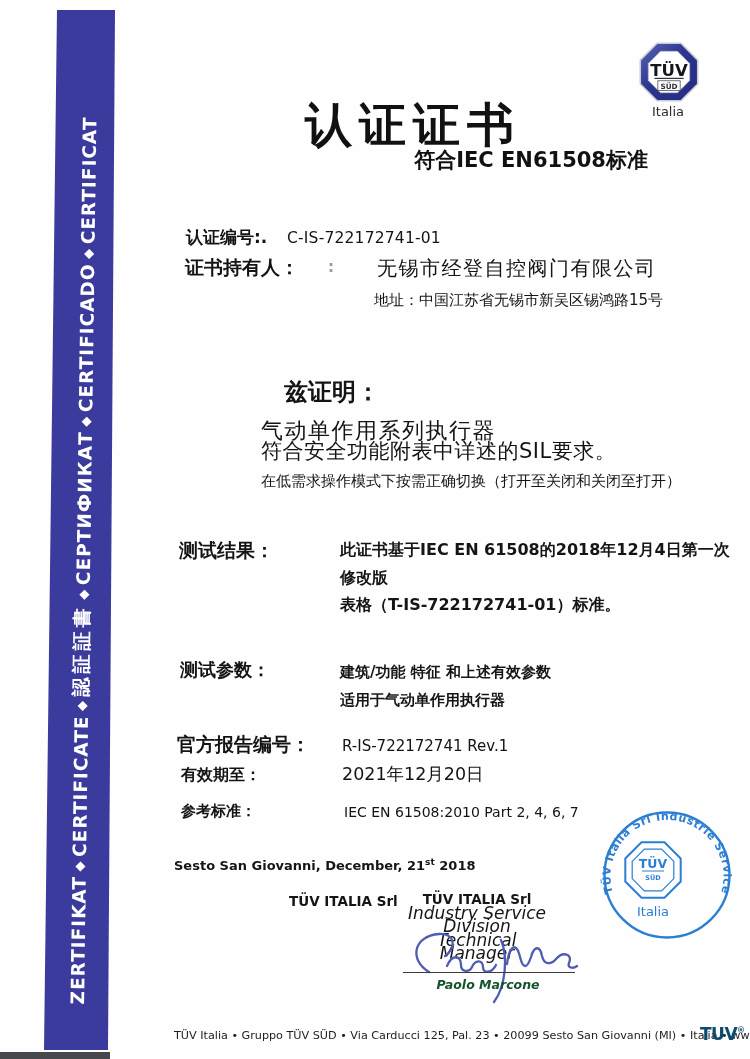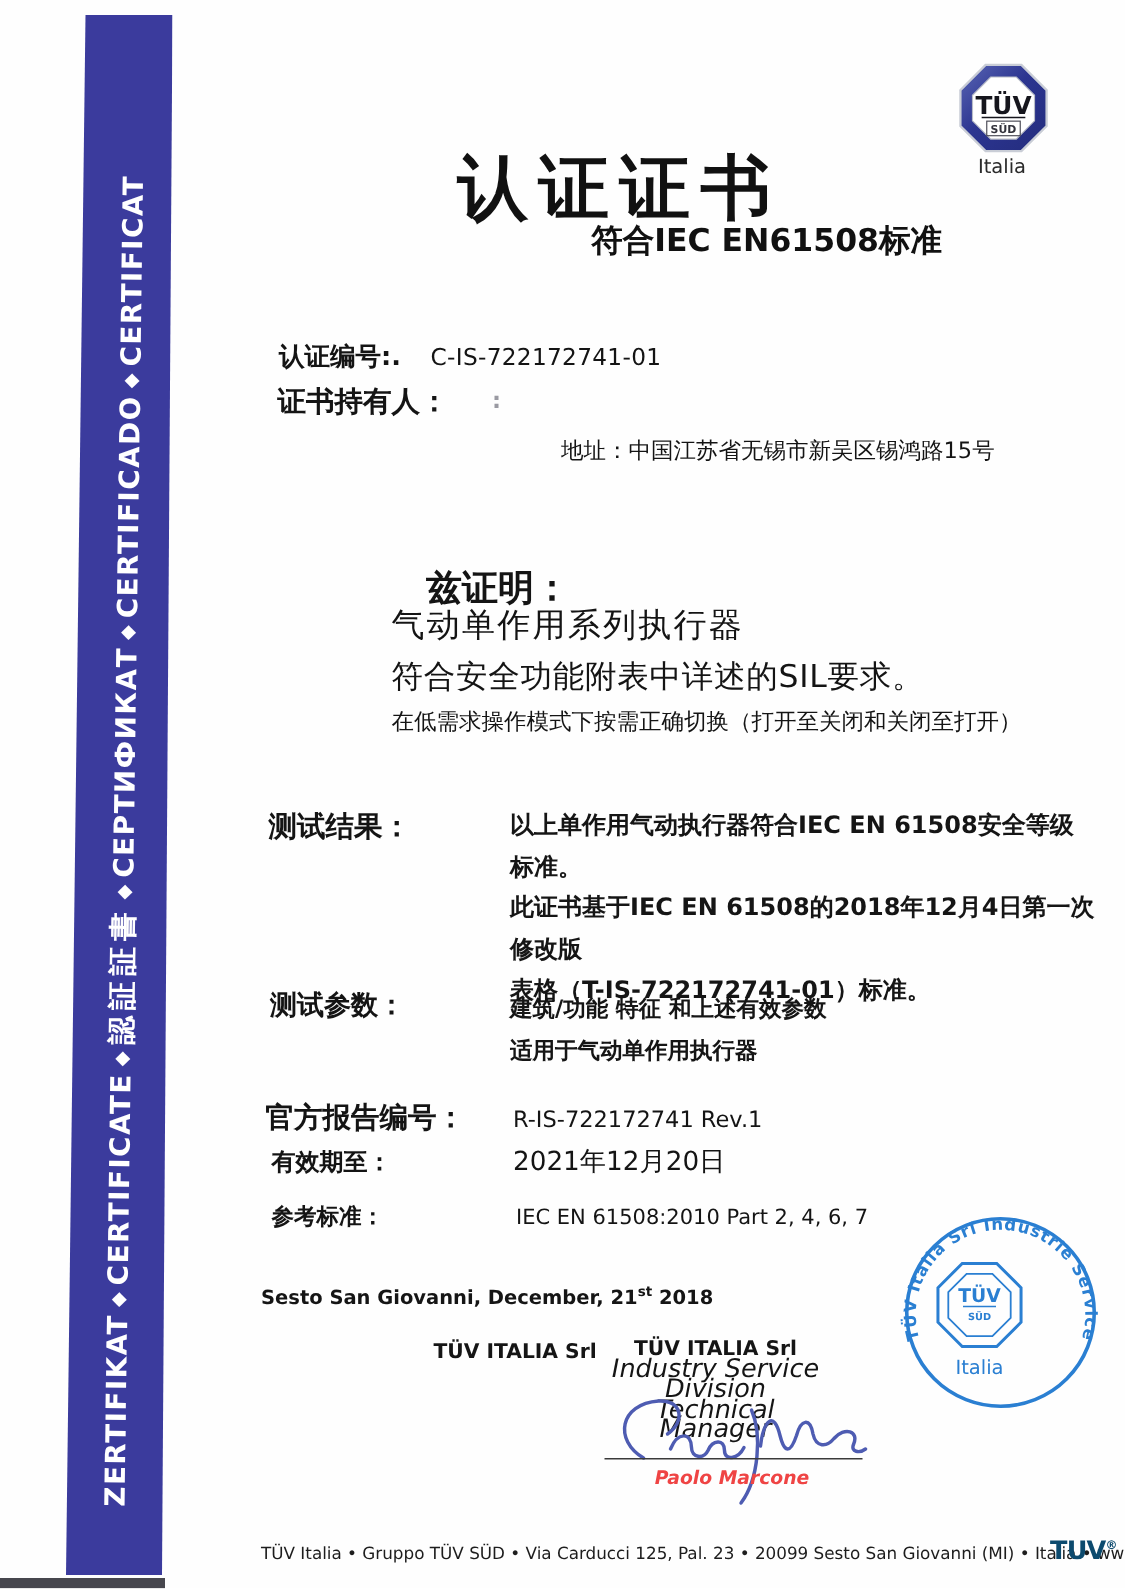--- a/index.html
+++ b/index.html
@@ -24,30 +24,30 @@
     color:#ffffff;font-weight:bold;font-size:18.5px;letter-spacing:1px;
     white-space:nowrap;
   }
   .banner-text .sep{font-size:13px;letter-spacing:0;}
   .banner-text .cjk{font-size:19px;letter-spacing:4px;}
 
   .bottom-strip{left:0;top:1052px;width:110px;height:7px;background:#47474e;}
 
   
   .title{left:305px;top:94px;font-size:47px;font-weight:bold;letter-spacing:7px;color:#111;}
-  .subtitle{left:0;top:146px;width:628px;text-align:right;font-size:21px;font-weight:bold;color:#111;}
+  .subtitle{left:0;top:146px;width:628px;text-align:right;font-size:21px;font-weight:bold;color:#111;padding-left:20px;}
   .logo-italia{left:633px;top:104px;width:70px;text-align:center;font-size:13px;color:#2b2b2b;}
 
   
   .lbl{font-weight:bold;color:#141414;white-space:nowrap;}
   .val{font-weight:normal;color:#141414;white-space:nowrap;}
   .faint-colon{left:328px;top:258px;font-size:15px;color:#9a9aa2;font-weight:bold;}
 
   .sig-line{left:403px;top:972px;width:172px;height:0;border-top:1.4px solid #3a3a3a;}
-  .signer{left:398px;top:977px;width:180px;text-align:center;font-size:12.5px;font-style:italic;font-weight:bold;color:#ef4444;}
+  .signer{left:398px;top:977px;width:180px;text-align:center;font-size:12.5px;font-style:italic;font-weight:bold;color:#14532d;}
   .right-block{left:398px;top:893px;width:158px;text-align:center;line-height:13.5px;}
   .right-block .b1{font-size:13.5px;font-weight:bold;}
   .right-block .b2{font-size:17px;font-style:italic;}
 
   .footer-line{left:174px;top:1029px;font-size:11.2px;color:#1d1d1d;white-space:nowrap;font-weight:500;}
   .footer-mark{left:700px;top:1024px;font-size:17px;font-weight:bold;color:#0c4a6e;letter-spacing:-0.5px;}
   .footer-mark sup{font-size:8px;}
 
   sup.st{font-size:9px;vertical-align:super;}
 </style>
@@ -90,30 +90,30 @@
   <div class="abs logo-italia">Italia</div>
 
   <div class="abs title">认证证书</div>
   <div class="abs subtitle">符合IEC EN61508标准</div>
 
   <div class="abs lbl" style="left:186px;top:226px;font-size:17px;">认证编号:.</div>
   <div class="abs val" style="left:287px;top:229px;font-size:15.5px;letter-spacing:0.2px;">C-IS-722172741-01</div>
 
   <div class="abs lbl" style="left:185px;top:255px;font-size:19px;">证书持有人：</div>
   <div class="abs faint-colon">:</div>
+  <div class="abs val" style="left:377px;top:255px;font-size:20px;letter-spacing:1.5px;">无锡市经登自控阀门有限公司</div>
   <div class="abs val" style="left:374px;top:291px;font-size:15px;">地址：中国江苏省无锡市新吴区锡鸿路15号</div>
 
   <div class="abs lbl" style="left:284px;top:376px;font-size:24px;">兹证明：</div>
-  <div class="abs val" style="left:261px;top:402px;font-size:22px;letter-spacing:1.5px;">气动单作用系列执行器</div>
+  <div class="abs val" style="left:261px;top:416px;font-size:22px;letter-spacing:1.5px;">气动单作用系列执行器</div>
   <div class="abs val" style="left:261px;top:437px;font-size:21px;letter-spacing:0.5px;">符合安全功能附表中详述的SIL要求。</div>
   <div class="abs val" style="left:261px;top:472px;font-size:15px;">在低需求操作模式下按需正确切换（打开至关闭和关闭至打开）</div>
 
   <div class="abs lbl" style="left:179px;top:538px;font-size:19px;">测试结果：</div>
   <div class="abs" style="left:340px;top:536px;width:390px;font-size:16px;font-weight:bold;line-height:27.5px;">
-    <div>以上单作用气动执行器符合IEC EN 61508安全等级标准。</div>
     <div>此证书基于IEC EN 61508的2018年12月4日第一次修改版</div>
     <div>表格（T-IS-722172741-01）标准。</div>
   </div>
 
   <div class="abs lbl" style="left:180px;top:658px;font-size:18px;">测试参数：</div>
   <div class="abs lbl" style="left:177px;top:732px;font-size:19px;">官方报告编号：</div>
 
   <div class="abs" style="left:340px;top:658px;width:380px;font-size:15px;font-weight:bold;line-height:28px;">
     <div>建筑/功能 特征 和上述有效参数</div>
     <div>适用于气动单作用执行器</div>

